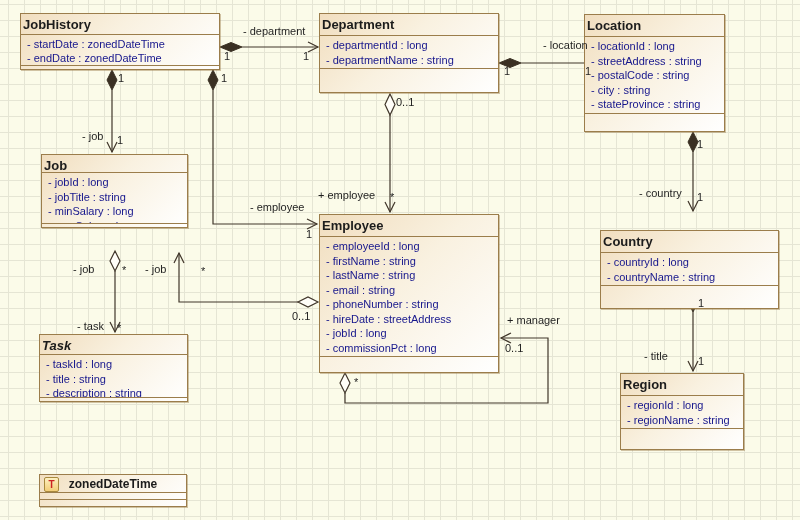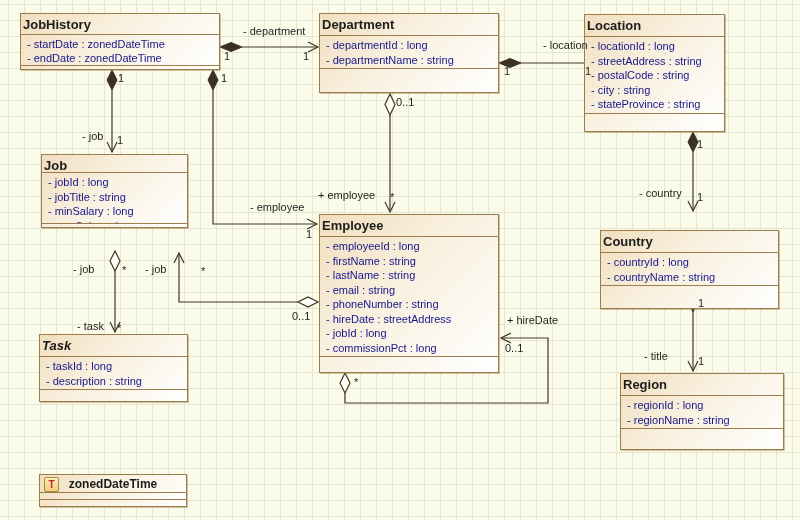--- a/index.html
+++ b/index.html
@@ -153,35 +153,36 @@
       <div>- jobId : long</div>
       <div>- commissionPct : long</div>
     </div>
     <div class="uml-ops"></div>
   </div>
 
   <div class="uml-class abstract" style="left:39px;top:334px;width:149px;height:68px;">
     <div class="uml-title">Task</div>
     <div class="uml-attrs">
       <div>- taskId : long</div>
+      <div>- title : string</div>
       <div>- description : string</div>
     </div>
     <div class="uml-ops"></div>
   </div>
 
   <div class="uml-class" style="left:600px;top:213px;width:179px;height:79px;margin-top:17px;">
     <div class="uml-title">Country</div>
     <div class="uml-attrs">
       <div>- countryId : long</div>
       <div>- countryName : string</div>
     </div>
     <div class="uml-ops"></div>
   </div>
 
-  <div class="uml-class" style="left:620px;top:373px;width:164px;height:77px;">
+  <div class="uml-class" style="left:620px;top:373px;width:124px;height:77px;">
     <div class="uml-title">Region</div>
     <div class="uml-attrs">
       <div>- regionId : long</div>
       <div>- regionName : string</div>
     </div>
     <div class="uml-ops"></div>
   </div>
 
   <div class="uml-class dtype" style="left:39px;top:474px;width:148px;height:33px;">
     <div class="dt-title">
@@ -215,21 +216,21 @@
   <span class="elbl" style="left:73px;top:263px;">- job</span>
   <span class="elbl" style="left:122px;top:264px;">*</span>
   <span class="elbl" style="left:77px;top:320px;">- task</span>
   <span class="elbl" style="left:117px;top:322px;">*</span>
 
   <span class="elbl" style="left:145px;top:263px;">- job</span>
   <span class="elbl" style="left:201px;top:265px;">*</span>
   <span class="elbl" style="left:292px;top:310px;">0..1</span>
 
   <span class="elbl" style="left:354px;top:376px;">*</span>
-  <span class="elbl" style="left:507px;top:314px;">+ hireDate</span>
+  <span class="elbl" style="left:507px;top:314px;">+ manager</span>
   <span class="elbl" style="left:505px;top:342px;">0..1</span>
 
   <span class="elbl" style="left:697px;top:138px;">1</span>
   <span class="elbl" style="left:639px;top:187px;">- country</span>
   <span class="elbl" style="left:697px;top:191px;">1</span>
 
   <span class="elbl" style="left:698px;top:297px;">1</span>
   <span class="elbl" style="left:644px;top:350px;">- title</span>
   <span class="elbl" style="left:698px;top:355px;">1</span>
 

